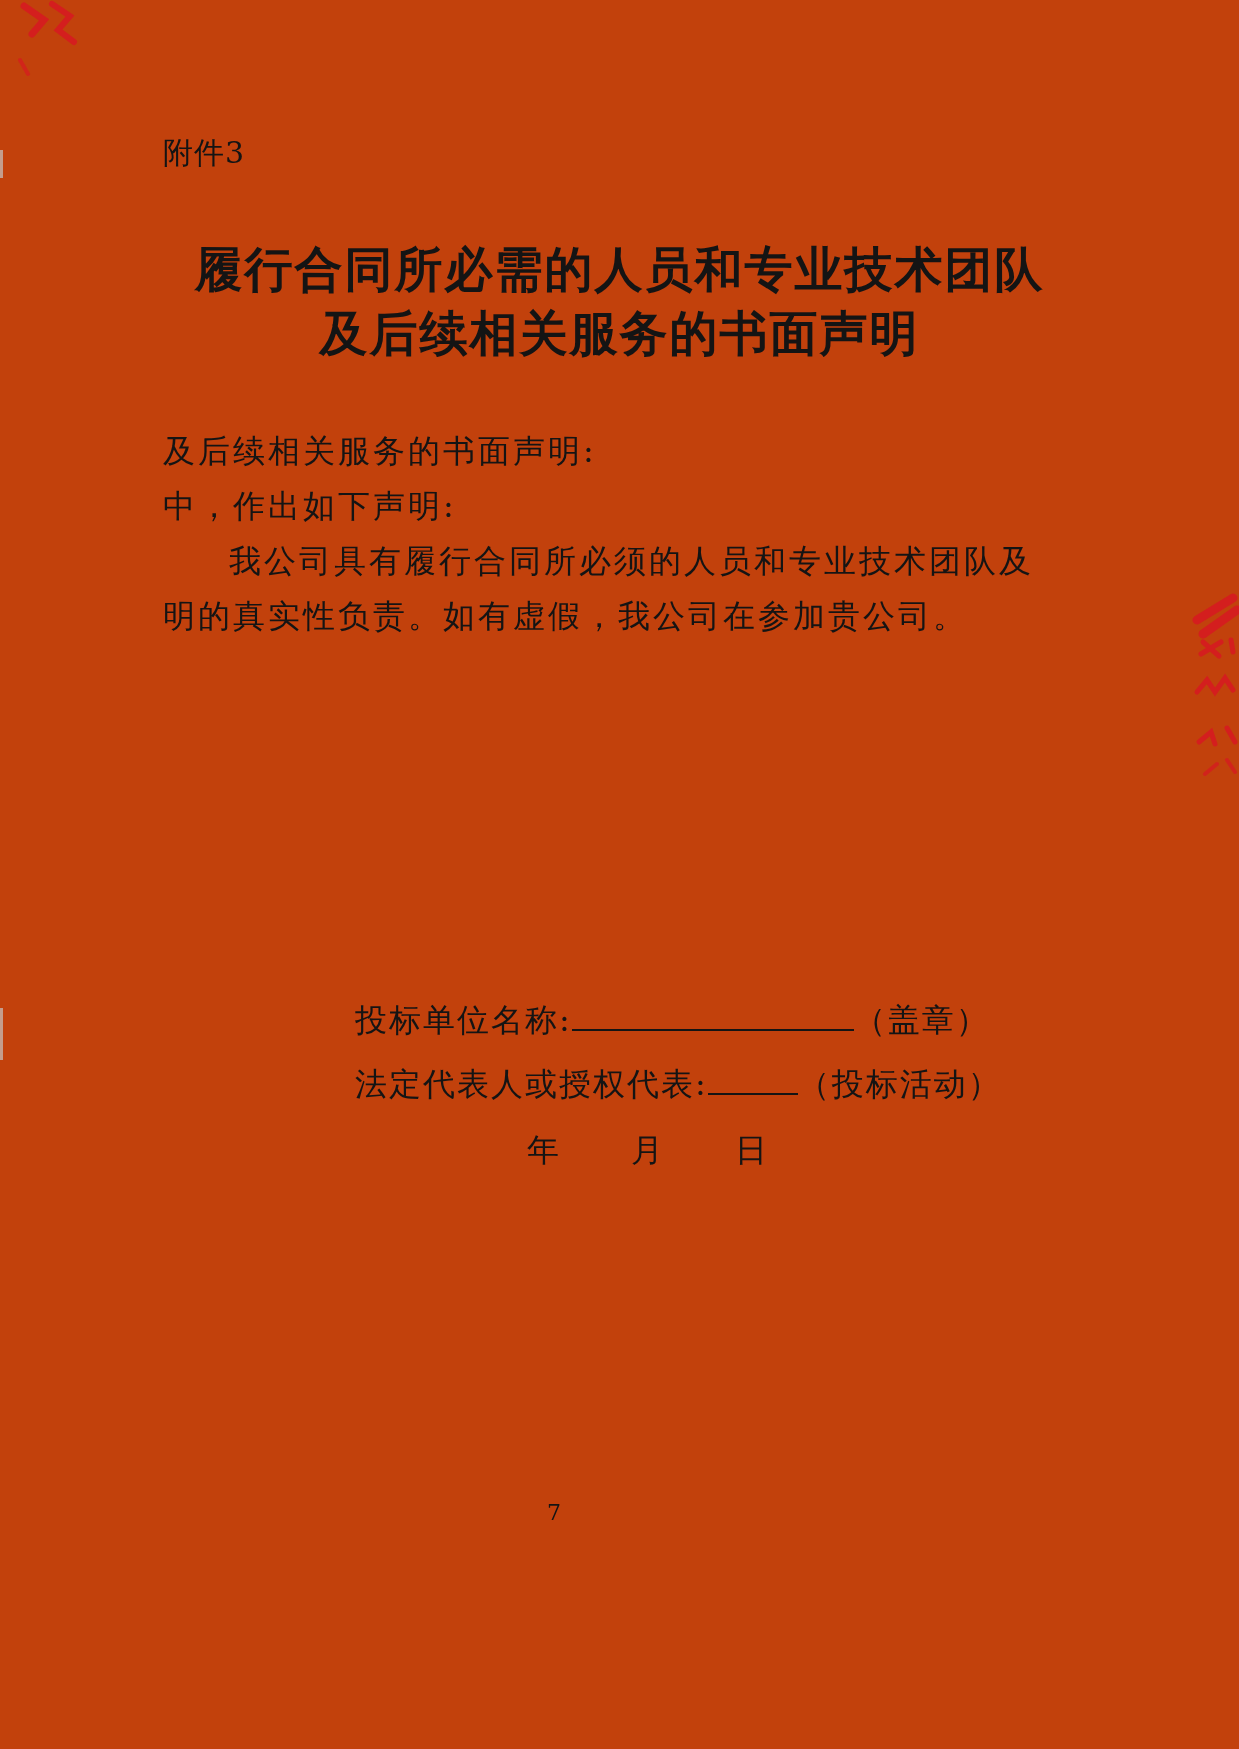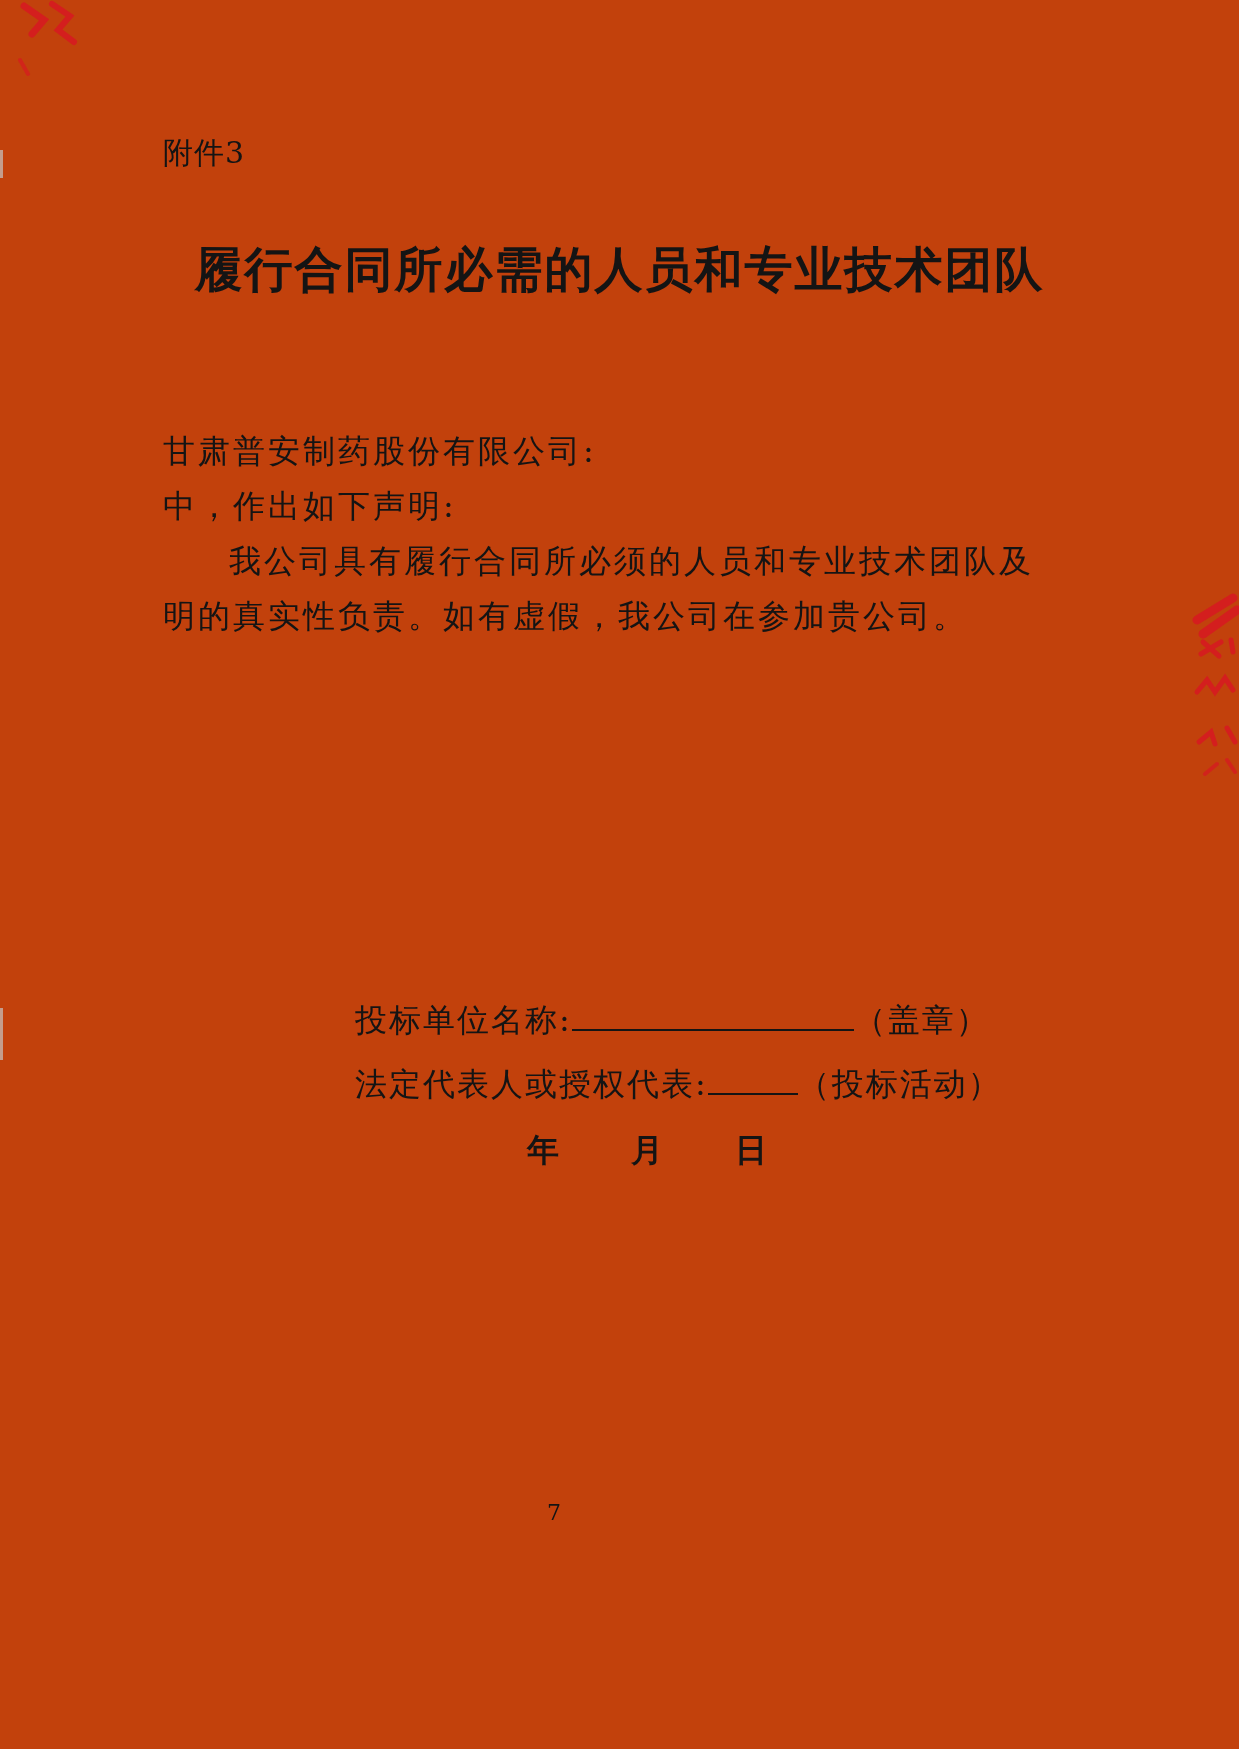--- a/index.html
+++ b/index.html
@@ -34,21 +34,21 @@
     height:36px;vertical-align:baseline;
   }
   .blank-project{width:114px;}
   .blank-bidder{width:282px;}
   .blank-rep{width:90px;}
   .signature-block{
     position:absolute;left:355px;top:993px;
     font-size:32px;letter-spacing:2px;
   }
   .sig-line{white-space:nowrap;line-height:40px;margin-bottom:17px;}
-  .date-line{padding-left:172px;margin-top:26px;font-weight:bold;}
+  .date-line{padding-left:172px;margin-top:26px;}
   .date-sep{display:inline-block;width:70px;}
   .page-number{
     position:absolute;left:534px;top:1500px;width:40px;
     text-align:center;font-size:22px;
   }
   .stamp-right{position:absolute;right:0;top:592px;width:52px;height:190px;}
   .stamp-topleft{position:absolute;left:18px;top:0;width:60px;height:80px;}
   .edge-mark{position:absolute;left:0;width:3px;background:#c4c4c4;opacity:.7;}
   .edge-mark.m1{top:150px;height:28px;}
   .edge-mark.m2{top:1008px;height:52px;}
@@ -65,23 +65,24 @@
     <svg width="60" height="80" viewBox="0 0 60 80">
       <path d="M6 6 L26 20 L14 34" fill="none" stroke="#d41e1e" stroke-width="7" stroke-linecap="round"></path>
       <path d="M34 4 L52 16 L40 30 L56 42" fill="none" stroke="#d41e1e" stroke-width="6" stroke-linecap="round"></path>
       <path d="M2 60 L10 74" fill="none" stroke="#d41e1e" stroke-width="4" stroke-linecap="round" opacity=".8"></path>
     </svg>
   </div>
 
   <div class="attachment-label">附件3</div>
 
   <div class="doc-title l1">履行合同所必需的人员和专业技术团队</div>
+  <div class="doc-title l2">及后续相关服务的书面声明</div>
 
   <div class="body-text">
-    <div class="tline">甘肃普安制药股份有限公司:</div>
+    <div class="tline">及后续相关服务的书面声明:</div>
     <div class="tline">中，作出如下声明:</div>
     <div class="tline indent">我公司具有履行合同所必须的人员和专业技术团队及</div>
     <div class="tline">明的真实性负责。如有虚假，我公司在参加贵公司。</div>
   </div>
 
   <div class="stamp-right">
     <svg width="52" height="190" viewBox="0 0 52 190">
       <path d="M10 28 L46 6 M16 42 L50 18" fill="none" stroke="#d41e1e" stroke-width="9" stroke-linecap="round"></path>
       <path d="M14 62 L34 50 M16 50 L32 64 M44 48 L46 60" fill="none" stroke="#d41e1e" stroke-width="5" stroke-linecap="round"></path>
       <path d="M10 100 L20 88 L28 100 L38 86 L46 98" fill="none" stroke="#d41e1e" stroke-width="5" stroke-linecap="round"></path>

